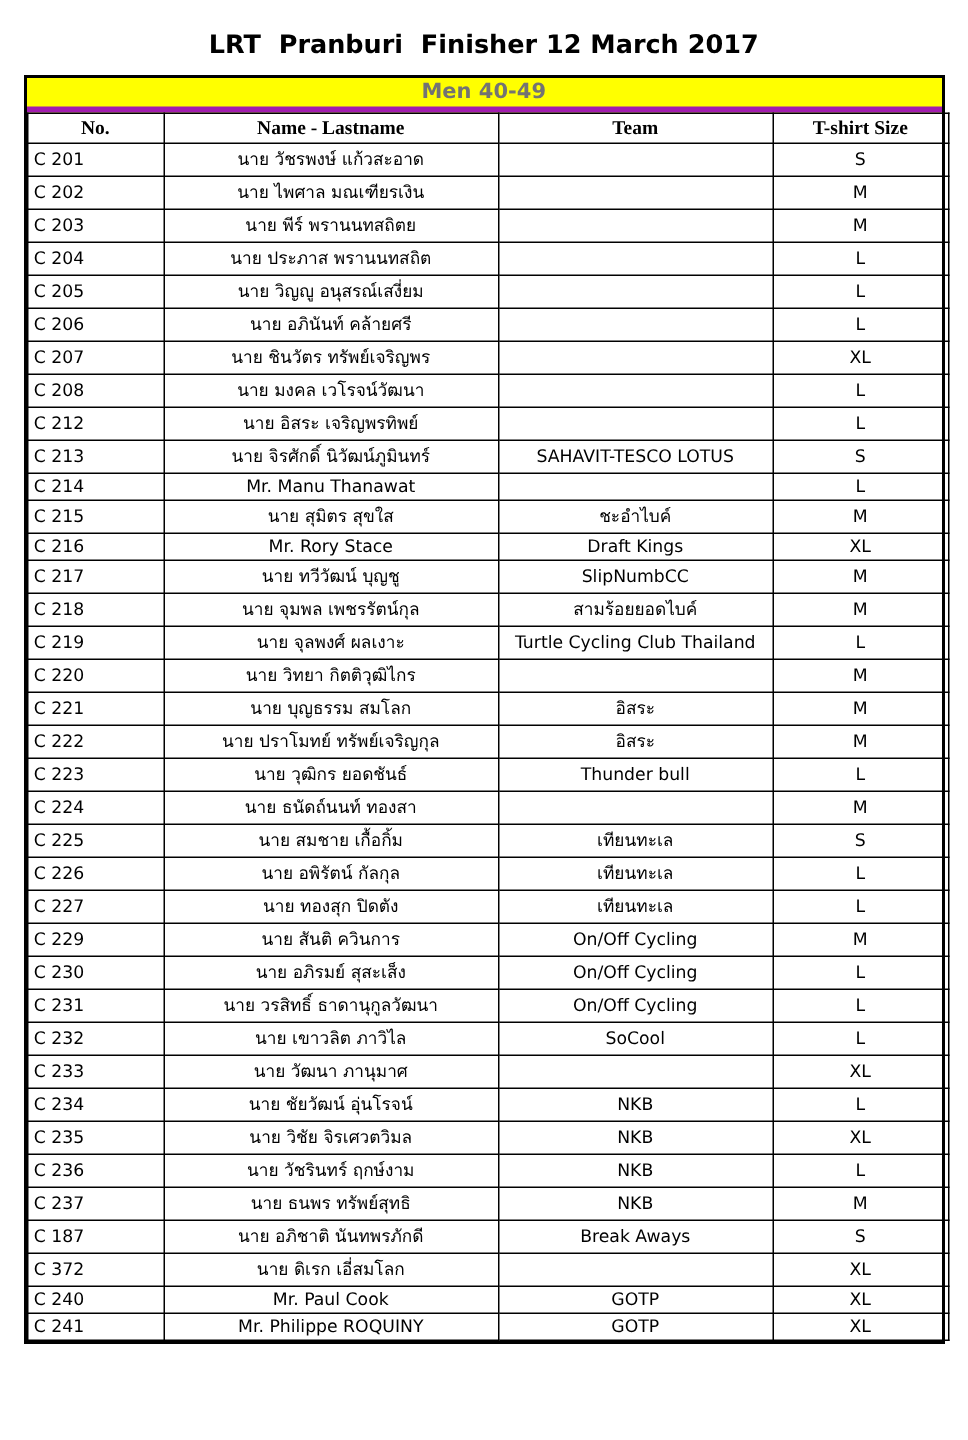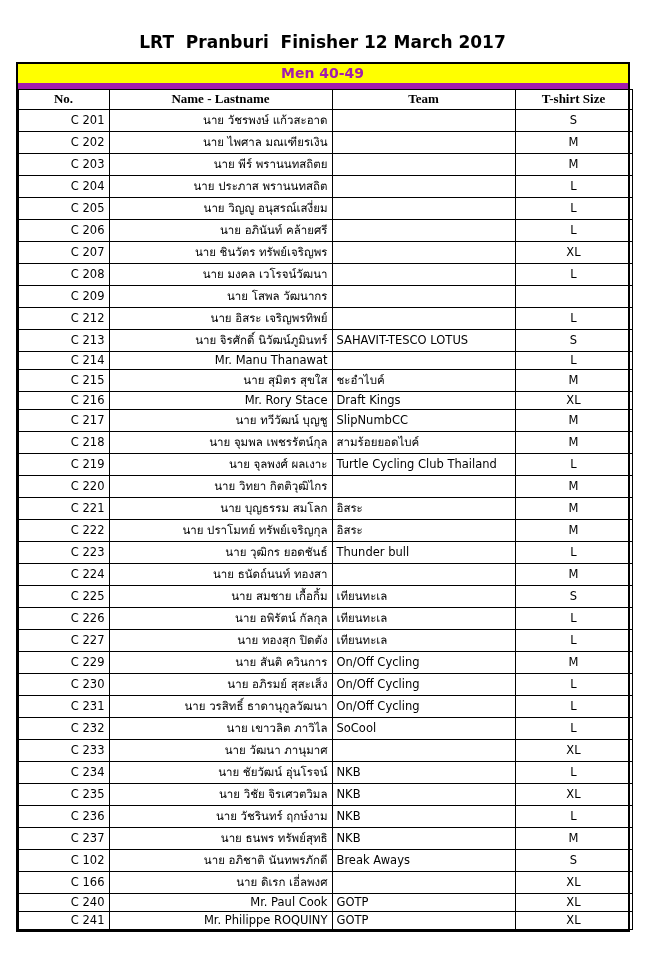--- a/index.html
+++ b/index.html
@@ -6,42 +6,42 @@
   html, body {
     margin: 0;
     padding: 0;
     background: #ffffff;
     font-family: "DejaVu Sans", "Liberation Sans", sans-serif;
   }
   .page {
     width: 645px;
     height: 960px;
     background: #ffffff;
-    padding-top: 32px;
+    padding-top: 20px;
   }
   .title {
     text-align: center;
     font-weight: bold;
     font-size: 17px;
     color: #000000;
     white-space: pre;
     margin-bottom: 10px;
   }
   .sheet {
     width: 614px;
     margin: 0 auto;
     border: 2px solid #000000;
   }
   .banner {
     background: #ffff00;
-    border-bottom: 6px solid #a21caf;
+    border-bottom: 4px solid #a21caf;
     text-align: center;
     font-weight: bold;
     font-size: 14px;
-    color: #a21caf;
+    color: #737373;
     padding: 1px 0 2px 0;
   }
   table.finishers {
     width: 100%;
     border-collapse: collapse;
     table-layout: fixed;
   }
   table.finishers th,
   table.finishers td {
     border: 1px solid #000000;
@@ -52,23 +52,23 @@
     overflow: hidden;
     white-space: nowrap;
   }
   table.finishers th {
     font-weight: bold;
     font-size: 13px;
     text-align: center;
     height: 18px;
     font-family: Liberation Serif, serif;
   }
-  .col0 { width: 91px;  text-align: right; }
-  .col1 { width: 223px; text-align: right; }
-  .col2 { width: 183px; text-align: left; }
+  .col0 { width: 91px;  text-align: left; }
+  .col1 { width: 223px; text-align: center; }
+  .col2 { width: 183px; text-align: center; }
   .col3 { width: 117px; text-align: center; }
 </style>
 </head>
 <body>
 
 <div class="page">
   <div class="title">LRT  Pranburi  Finisher 12 March 2017</div>
 
   <div class="sheet">
     <div class="banner">Men 40-49</div>
@@ -125,26 +125,20 @@
             <td class="col2"></td>
             <td class="col3">XL</td>
           </tr>
           <tr>
             <td class="col0">C 208</td>
             <td class="col1">นาย มงคล เวโรจน์วัฒนา</td>
             <td class="col2"></td>
             <td class="col3">L</td>
           </tr>
           <tr>
-            <td class="col0">C 209</td>
-            <td class="col1">นาย โสพล วัฒนากร</td>
-            <td class="col2"></td>
-            <td class="col3"></td>
-          </tr>
-          <tr>
             <td class="col0">C 212</td>
             <td class="col1">นาย อิสระ เจริญพรทิพย์</td>
             <td class="col2"></td>
             <td class="col3">L</td>
           </tr>
           <tr>
             <td class="col0">C 213</td>
             <td class="col1">นาย จิรศักดิ์ นิวัฒน์ภูมินทร์</td>
             <td class="col2">SAHAVIT-TESCO LOTUS</td>
             <td class="col3">S</td>
@@ -281,28 +275,28 @@
             <td class="col2">NKB</td>
             <td class="col3">L</td>
           </tr>
           <tr>
             <td class="col0">C 237</td>
             <td class="col1">นาย ธนพร ทรัพย์สุทธิ</td>
             <td class="col2">NKB</td>
             <td class="col3">M</td>
           </tr>
           <tr>
-            <td class="col0">C 102</td>
+            <td class="col0">C 187</td>
             <td class="col1">นาย อภิชาติ นันทพรภักดี</td>
             <td class="col2">Break Aways</td>
             <td class="col3">S</td>
           </tr>
           <tr>
-            <td class="col0">C 166</td>
-            <td class="col1">นาย ดิเรก เอี่ลพงศ</td>
+            <td class="col0">C 372</td>
+            <td class="col1">นาย ดิเรก เอี่สมโลก</td>
             <td class="col2"></td>
             <td class="col3">XL</td>
           </tr>
           <tr>
             <td class="col0">C 240</td>
             <td class="col1">Mr. Paul Cook</td>
             <td class="col2">GOTP</td>
             <td class="col3">XL</td>
           </tr>
           <tr>

